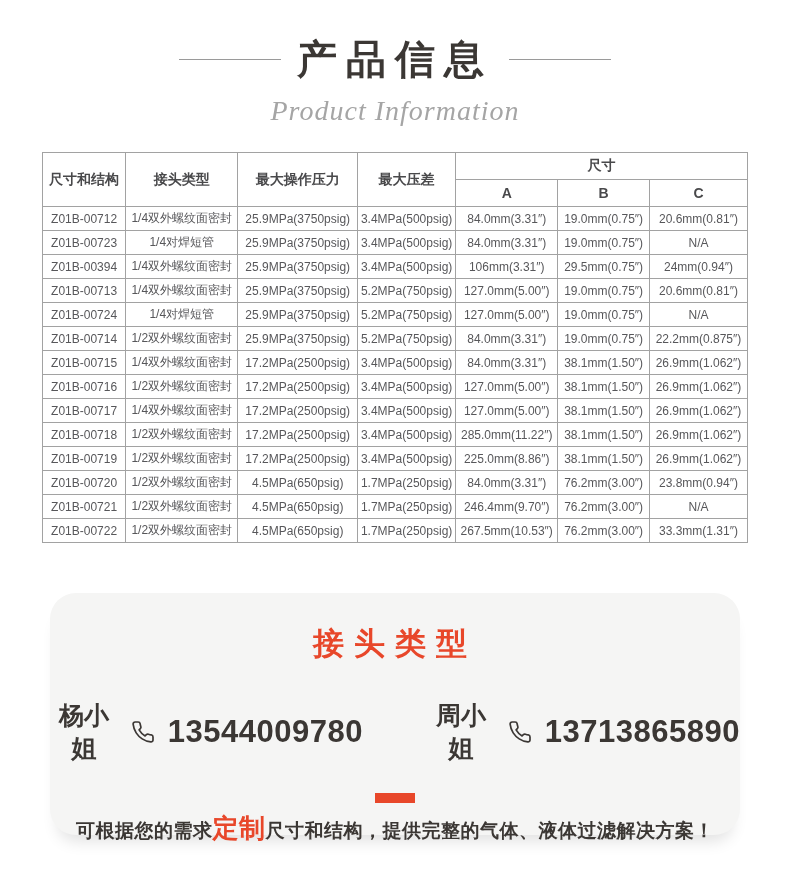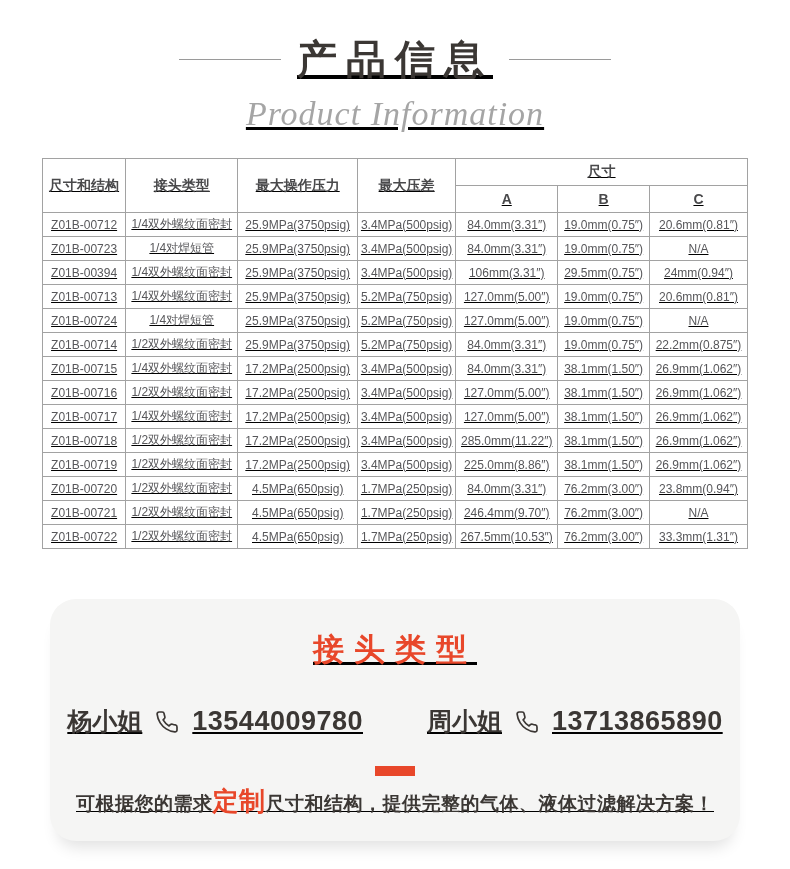--- a/index.html
+++ b/index.html
@@ -3,40 +3,40 @@
 <meta charset="utf-8">
 <style>
   * { box-sizing: border-box; }
   html, body { margin: 0; padding: 0; }
   body {
     width: 790px; height: 869px;
     background: #ffffff;
     font-family: "Liberation Sans", "DejaVu Sans", sans-serif;
     overflow: hidden;
   }
-  .page { width: 790px; height: 821px; text-decoration: underline; }
+  .page { width: 790px; height: 821px; }
 
   
   .title-row {
     display: flex; align-items: center; justify-content: center;
     gap: 16px; padding-top: 32px;
   }
   .hline { width: 102px; height: 1px; background: #9a9a9a; }
   .page-title {
     margin: 0;
     font-size: 40px; font-weight: bold;
     letter-spacing: 9px;
     color: #3b3734;
   }
   .page-subtitle {
     margin-top: 8px;
     text-align: center;
     font-family: "Liberation Serif", "DejaVu Serif", serif;
     font-style: italic;
-    font-size: 34px;
+    font-size: 28px;
     color: #a5a5a5;
     letter-spacing: 1px;
   }
 
   
   table.spec-table {
     width: 706px;
     margin: 25px auto 0 auto;
     border-collapse: collapse;
     table-layout: fixed;
@@ -83,21 +83,21 @@
     gap: 64px;
     margin-top: 34px;
   }
   .contact-item { display: flex; align-items: center; gap: 13px; }
   .contact-name {
     font-size: 25px; font-weight: bold; color: #3b3734;
   }
   .phone-icon { display: inline-flex; }
   .phone-icon svg { width: 24px; height: 24px; stroke: #3b3734; }
   .contact-phone {
-    font-size: 27px; font-weight: 600; color: #3b3734;
+    font-size: 31px; font-weight: 600; color: #3b3734;
     letter-spacing: 0.5px;
     text-align: right;
   }
   .red-divider {
     width: 40px; height: 10px;
     background: var(--accent, #e8472a);
     margin: 28px auto 0 auto;
   }
   .custom-note {
     margin: 8px 0 0 0;

